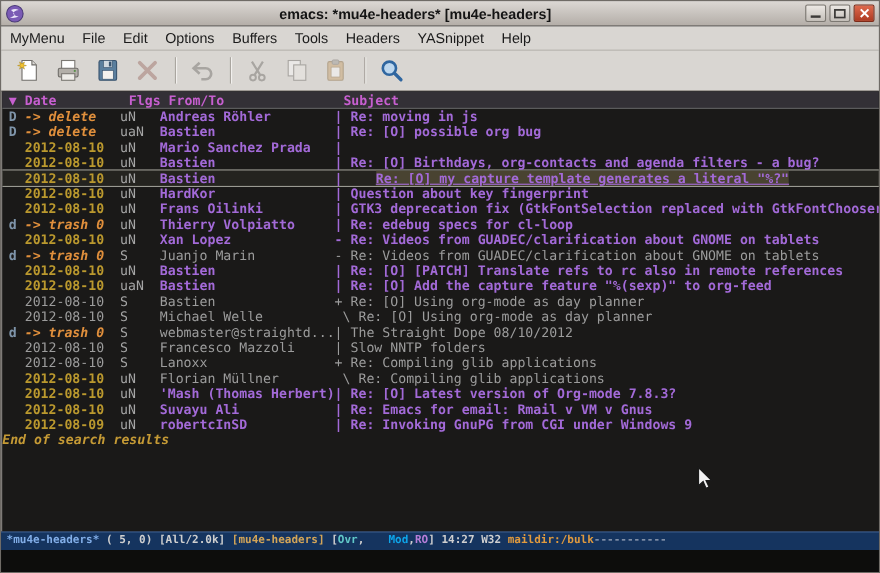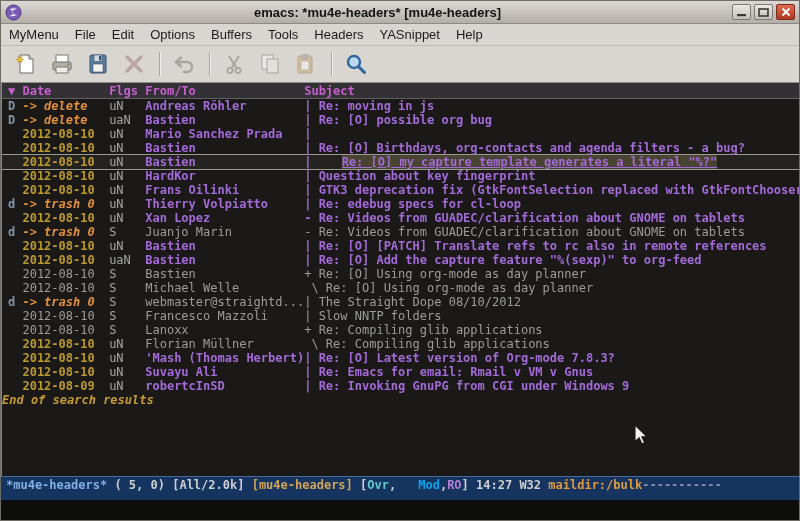--- a/index.html
+++ b/index.html
@@ -28,41 +28,41 @@
   .tbtn { width:30px; height:30px; display:flex; align-items:center; justify-content:center;
           margin-right:6px; border-radius:3px; }
   .tbtn.disabled { opacity:.45; }
   .tsep { width:0; height:24px; border-left:1px solid #aaa6a0; border-right:1px solid #f2f0ee; margin:0 8px 0 4px; }
 
   
   .textarea { flex:1; background:#1a1918; font-family:"DejaVu Sans Mono",monospace; font-size:12px;
               position:relative; overflow:hidden; border-left:1px solid #8a8682; }
   .headerline { height:16px; line-height:16px; background:#333036; border-bottom:1px solid #616161;
                 display:flex; padding-left:6px; white-space:pre; color:#c75fd0; font-weight:bold; }
-  .h-date { width:14ch; } .h-flags { width:5ch; } .h-from { width:22ch; }
+  .h-date { width:14ch; } .h-flags { width:5ch;margin-left:8px; } .h-from { width:22ch; }
 
   .mrow { height:14px; line-height:14px; display:flex; padding-left:6px; white-space:pre; overflow:hidden; }
   .mrow.current { background:#24231f; box-shadow:0 -1px 0 #9a9a92, 0 1px 0 #9a9a92; }
   .c-mark { width:2ch; flex:none; color:#7f95aa; font-weight:bold; }
   .c-date { width:12ch; flex:none; }
   .c-flags { width:5ch; flex:none; color:#a5a5a5; }
   .c-from { width:22ch; flex:none; overflow:hidden; }
   .c-thread { flex:none; }
   .c-subj { flex:none; }
   .ds-u { color:#bb992e; font-weight:bold; }
   .ds-r { color:#9c9c9c; }
   .ds-mark { color:#e08f3c; font-weight:bold; font-style:italic; }
   .ts-u { color:#a36ad8; font-weight:bold; }
   .ts-r { color:#9c9c9c; }
   .hl { background:#494331; text-decoration:underline;margin-left:23px; }
   .endline { height:14px; line-height:14px; padding-left:0; color:#c59a35; font-weight:bold; font-style:italic; white-space:pre; }
 
   
-  .modeline { height:24px; flex:none; background:#15345f; border-top:1px solid #48699c;
-              font-family:"DejaVu Sans Mono",monospace; font-size:12px; font-weight:bold;
+  .modeline { height:17px; flex:none; background:#15345f; border-top:1px solid #48699c;
+              font-family:"DejaVu Sans Mono",monospace; font-size:10px; font-weight:bold;
               line-height:16px; color:#cfcfcf; white-space:pre; padding-left:5px; overflow:hidden; display:flex; }
   .ml-buffer { color:#82aee8; }
   .ml-mode { color:#d3a558; }
   .ml-ovr { color:#62c9c9; }
   .ml-mod { color:#0ea5e9;padding-left:22px; }
   .ml-ro  { color:#b87fd9; }
   .ml-maildir { color:#e09a3e; }
   .ml-dashes { color:#8694ac; }
 
   

